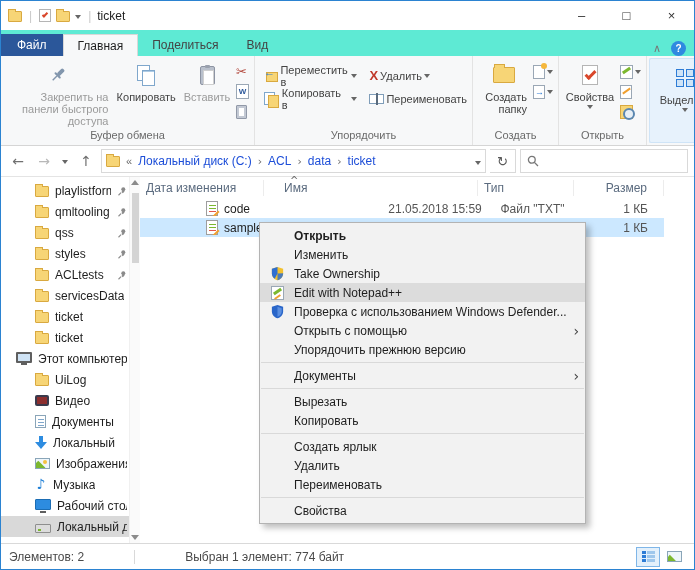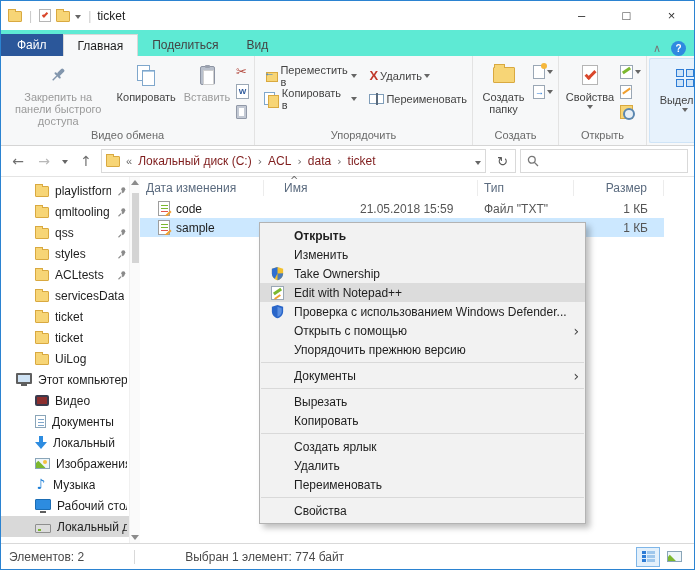--- a/index.html
+++ b/index.html
@@ -21,21 +21,21 @@
   .tab.active { background:#f7f8f9; border:1px solid #d8d8d8; border-bottom:none; color:#1e1e1e; }
   .tabrow-right { margin-left:auto; display:flex; align-items:center; gap:10px; padding-right:8px; }
   .collapse-caret { color:#777; font-size:11px; }
   .help-circle { width:15px; height:15px; border-radius:50%; background:#2f8ae0; color:#fff; font-size:10px; font-weight:bold; display:flex; align-items:center; justify-content:center; }
 
   
   .ribbon { height:90px; background:#f7f8f9; border-bottom:1px solid #d5d5d5; display:flex; }
   .rgroup { display:flex; flex-direction:column; border-right:1px solid #e3e3e3; padding:3px 3px 0 3px; }
   .rgroup-content { flex:1; display:flex; align-items:flex-start; }
   .rgroup-label { height:17px; text-align:center; color:#6a6a6a; font-size:11px; line-height:15px; }
-  .bigbtn { display:flex; flex-direction:column; align-items:center; padding:3px 4px 0 4px; text-align:center; font-size:11px; line-height:12px; color:#444; }
+  .bigbtn { display:flex; flex-direction:column; align-items:center; padding:3px 4px 0 4px; text-align:right; font-size:11px; line-height:12px; color:#444; }
   .bigbtn .ic-area { height:26px; display:flex; align-items:center; justify-content:center; margin-bottom:3px; }
   .bigbtn.dis { color:#9a9a9a; }
   .smallcol { display:flex; flex-direction:column; justify-content:flex-start; gap:3px; padding-top:4px; }
   .smallbtn { height:17px; display:flex; align-items:center; gap:2px; padding:0 2px; font-size:11px; color:#444; }
   .orgcol { display:flex; flex-direction:column; gap:6px; padding-top:8px; margin:0 4px; }
   .tri { width:0; height:0; border-left:3px solid transparent; border-right:3px solid transparent; border-top:4px solid #666; display:inline-block; }
   .selectgrp { background:#e7f2fc; border:1px solid #cfe4f7; margin:2px; border-radius:2px; }
 
   
   .glyph { font-family:"DejaVu Sans",sans-serif; }
@@ -75,21 +75,21 @@
   .ic-history::after { content:""; position:absolute; right:-3px; bottom:-2px; width:8px; height:8px; background:#e8eff5; border:2px solid #5b87b0; border-radius:50%; }
   .ic-selectgrid { display:grid; grid-template-columns:8px 8px; grid-template-rows:8px 8px; gap:2px; }
   .ic-selectgrid span { background:#cfe4f7; border:1px solid #2d7cd6; }
 
   
   .addressrow { height:31px; display:flex; align-items:center; padding:0 6px; gap:4px; background:#fff; border-bottom:1px solid #e4e4e4; }
   .nav-glyph { width:22px; text-align:center; color:#707070; font-size:14px; }
   .nav-glyph.dim { color:#b8b8b8; }
   .nav-glyph.small { width:12px; font-size:9px; }
   .addrbox { flex:1; height:24px; border:1px solid #d9d9d9; display:flex; align-items:center; padding:0 4px; gap:4px; background:#fff; }
-  .crumb { color:#7f1d1d; }
+  .crumb { color:#1d4ed8; }
   .crumb-sep { color:#6a6a6a; font-size:11px; padding:0 2px; }
   .addr-dd { margin-left:auto; color:#6a6a6a; }
   .refreshbox { width:26px; height:24px; border:1px solid #d9d9d9; border-left:none; display:flex; align-items:center; justify-content:center; color:#5a5a5a; font-size:13px; }
   .searchbox { width:168px; height:24px; border:1px solid #d9d9d9; display:flex; align-items:center; padding:0 6px; }
   .searchbox input { flex:1; border:none; outline:none; font-family:inherit; font-size:12px; color:#333; background:transparent; min-width:0; }
   .searchbox input::placeholder { color:#6e6e6e; opacity:1; }
 
   
   .main { height:366px; display:flex; background:#fff; }
   .sidebar { width:128px; padding-top:3px; overflow:hidden; }
@@ -128,21 +128,21 @@
   .flhead { display:flex; height:22px; align-items:center; color:#5b6b7f; position:relative; }
   .fh { padding-left:6px; border-right:1px solid #ececec; height:16px; line-height:16px; }
   .fh.name { width:214px; padding-left:20px; }
   .fh.date { width:124px; }
   .fh.type { width:96px; }
   .fh.size { width:90px; text-align:right; padding-right:16px; border-right:1px solid #ececec; }
   .sort-caret { position:absolute; left:150px; top:-2px; color:#6a6a6a; font-size:10px; }
   .frow { display:flex; height:19px; align-items:center; width:524px; }
   .frow.selected { background:#cce8ff; }
   .fc { overflow:hidden; white-space:nowrap; }
-  .fc.name { width:214px; display:flex; align-items:center; gap:6px; padding-left:18px; color:#1e1e1e; }
+  .fc.name { width:214px; display:flex; align-items:center; gap:6px; padding-left:18px; color:#1e1e1e;margin-left:48px; }
   .fc.date { width:124px; color:#555; padding-left:6px; }
   .fc.type { width:96px; color:#555; padding-left:6px; }
   .fc.size { width:90px; color:#555; text-align:right; padding-right:16px; }
   .ic-txt { flex:none; width:12px; height:15px; background:#fff; border:1px solid #9e9e9e; position:relative; }
   .ic-txt::before { content:""; position:absolute; left:2px; top:3px; width:7px; height:1px; background:#7cb82f; box-shadow:0 3px 0 #7cb82f, 0 6px 0 #e2574c; }
   .ic-txt::after { content:""; position:absolute; right:-3px; bottom:0; width:8px; height:2px; background:#f0a030; transform:rotate(-45deg); }
 
   
   .ctxmenu { position:absolute; left:258px; top:221px; width:327px; background:#f2f2f2; border:1px solid #b3b3b3; box-shadow:4px 4px 6px rgba(0,0,0,0.25); padding:3px 0; z-index:10; }
   .mi { height:19px; display:flex; align-items:center; padding-right:6px; }
@@ -235,21 +235,21 @@
               <span class="ic-scissors glyph">✂</span>
             </div>
           <div class="smallbtn">
               <span class="ic-wpath">W</span>
             </div>
           <div class="smallbtn">
               <span class="ic-clipsmall"></span>
             </div>
         </div>
       </div>
-      <div class="rgroup-label">Видео обмена</div>
+      <div class="rgroup-label">Буфер обмена</div>
     </div>
 
     <div class="rgroup" style="width:218px">
       <div class="rgroup-content">
         <div class="orgcol" style="width:106px">
           <div class="smallbtn">
             <span class="ic-moveto"></span>
             <span>Переместить в</span>
               <span class="tri"></span>
           </div>
@@ -430,27 +430,27 @@
           <span class="sb-label">servicesData</span>
         </div>
       <div class="sb-item">
           <span class="ic-folder"></span>
           <span class="sb-label">ticket</span>
         </div>
       <div class="sb-item">
           <span class="ic-folder"></span>
           <span class="sb-label">ticket</span>
         </div>
-      <div class="sb-item">
-          <span class="ic-folder"></span>
-          <span class="sb-label">UiLog</span>
-        </div>
       <div class="sb-item root">
           <span class="ic-pc"></span>
           <span class="sb-label">Этот компьютер</span>
+        </div>
+      <div class="sb-item">
+          <span class="ic-folder"></span>
+          <span class="sb-label">UiLog</span>
         </div>
       <div class="sb-item">
           <span class="ic-video"></span>
           <span class="sb-label">Видео</span>
         </div>
       <div class="sb-item">
           <span class="ic-doc"></span>
           <span class="sb-label">Документы</span>
         </div>
       <div class="sb-item">

